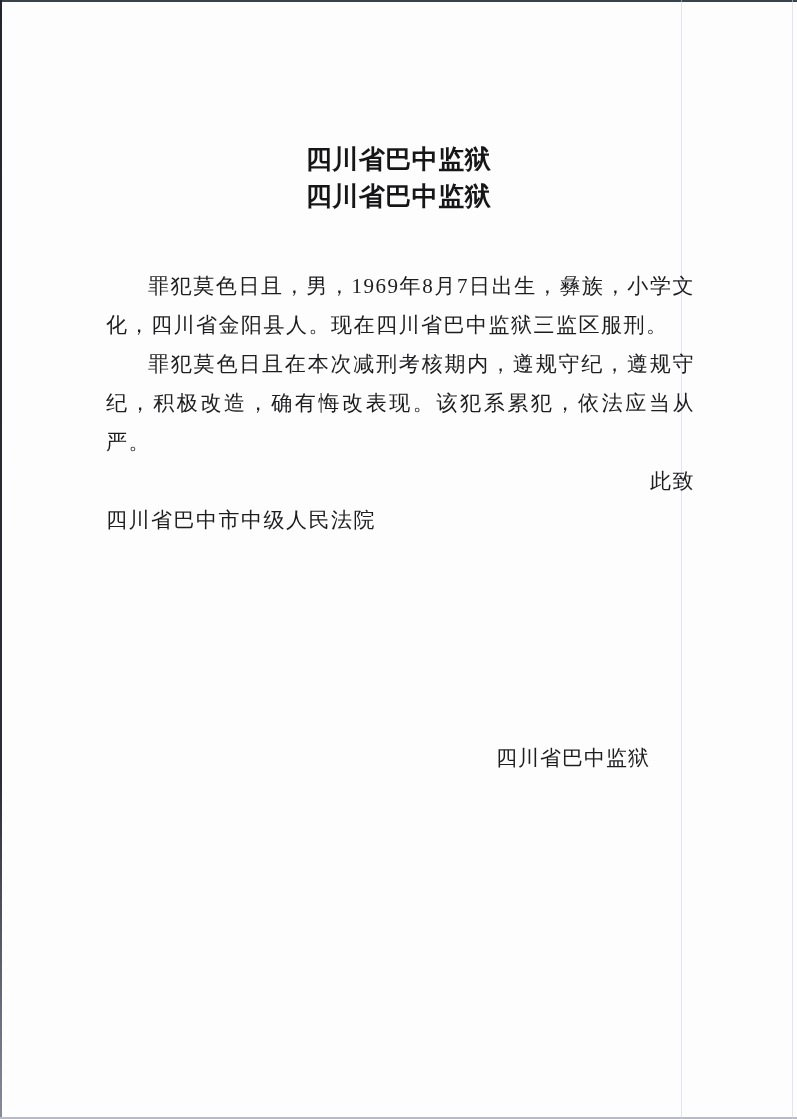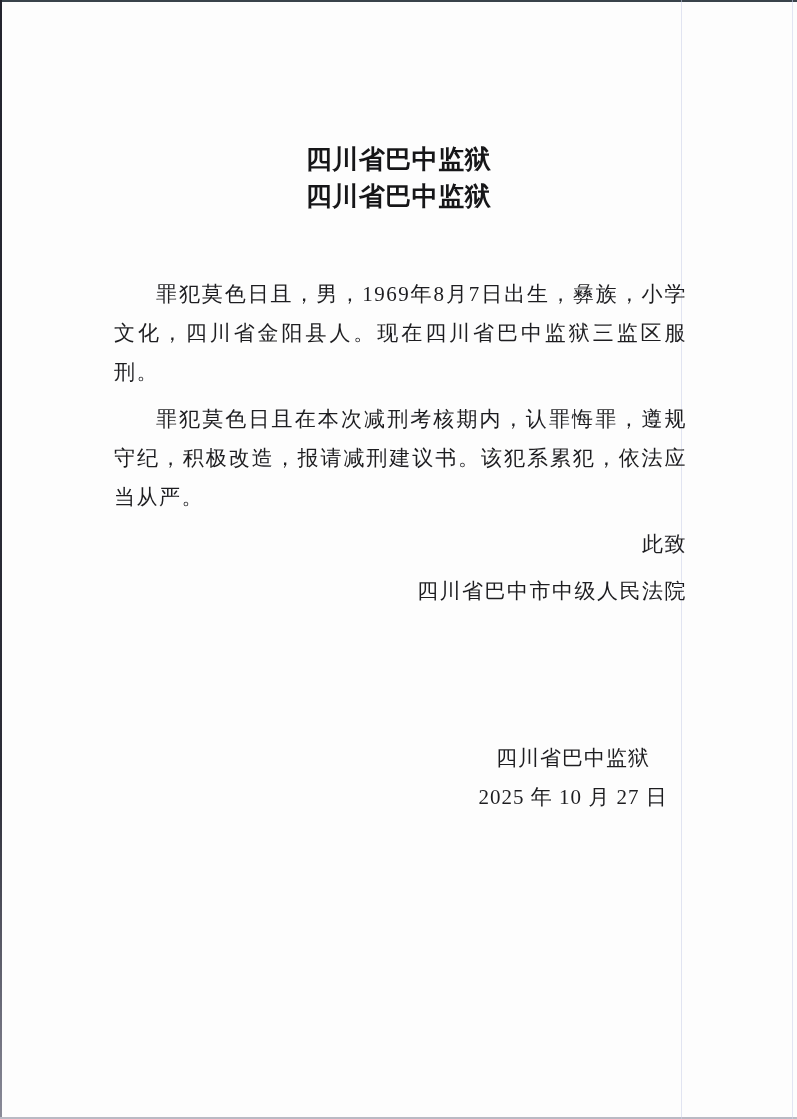--- a/index.html
+++ b/index.html
@@ -55,29 +55,29 @@
     top: 267px;
     left: 106px;
     width: 589px;
     font-size: 21px;
     line-height: 39px;
     letter-spacing: 1.5px;
     text-align: justify;
     text-justify: inter-character;
   }
   .body-block p {
-    margin: 8px;
+    margin: 0;
     text-indent: 2em;
   }
   .body-block p.salutation {
     text-align: right;
     text-indent: 2.2em;
   }
   .body-block p.recipient {
-    text-align: right;
+    text-align: left;
     text-indent: 0;
   }
   .signature-block {
     position: absolute;
     top: 739px;
     left: 473px;
     width: 200px;
     text-align: center;
     font-size: 21px;
     line-height: 39px;
@@ -95,23 +95,22 @@
   <div class="fold-line"></div>
   <div class="right-faint-line"></div>
 
   <div class="title-block">
     <div>四川省巴中监狱</div>
     <div>四川省巴中监狱</div>
   </div>
 
   <div class="body-block">
     <p>罪犯莫色日且，男，1969年8月7日出生，彝族，小学文化，四川省金阳县人。现在四川省巴中监狱三监区服刑。</p>
-    <p>罪犯莫色日且在本次减刑考核期内，认罪悔罪，遵规守纪，积极改造，报请减刑建议书。该犯系累犯，依法应当从严。</p>
+    <p>罪犯莫色日且在本次减刑考核期内，遵规守纪，遵规守纪，积极改造，确有悔改表现。该犯系累犯，依法应当从严。</p>
     <p class="salutation">此致</p>
     <p class="recipient">四川省巴中市中级人民法院</p>
   </div>
 
   <div class="signature-block">
     <div>四川省巴中监狱</div>
-    <div>2025 年 10 月 27 日</div>
   </div>
 
 </div>
 
 </body></html>

